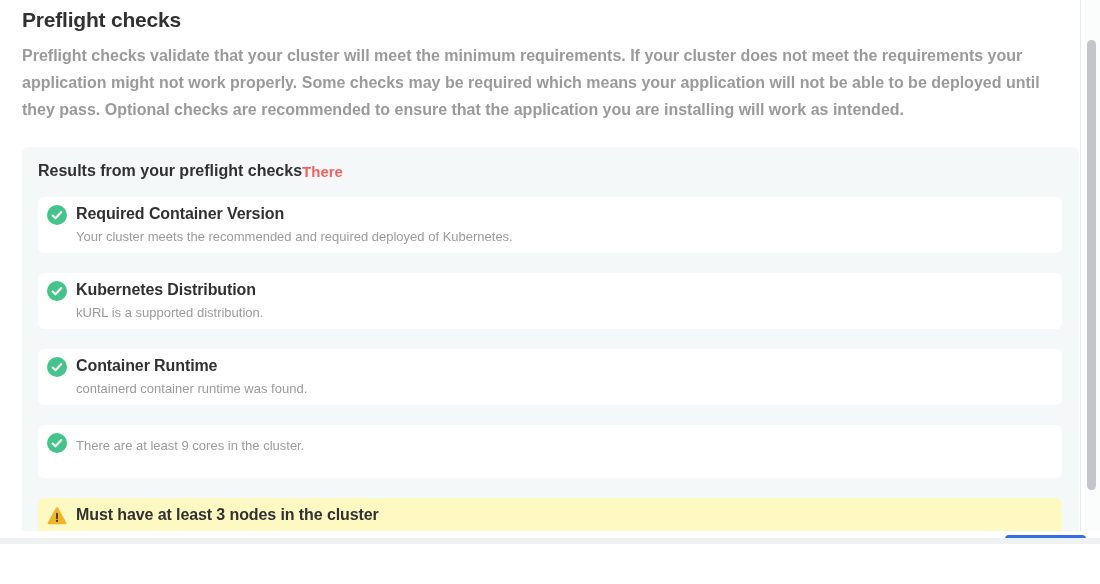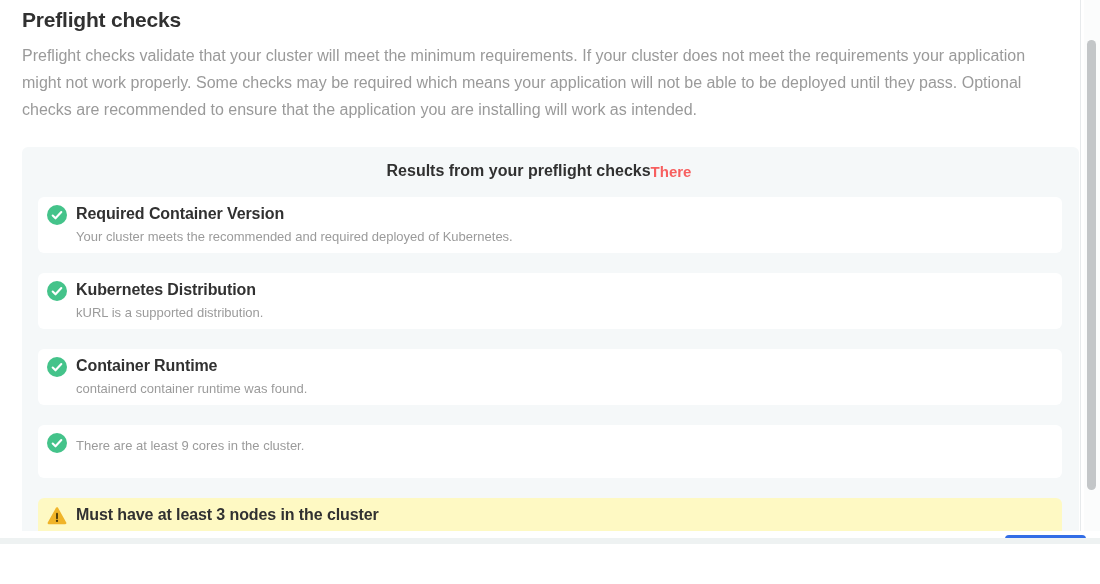--- a/index.html
+++ b/index.html
@@ -11,27 +11,28 @@
   
   .viewport { position:absolute; top:0; left:0; width:1080px; height:531px; overflow:hidden; }
 
   .page-title {
     margin:8px 0 0 22px; font-size:21px; line-height:24px; font-weight:bold;
     color:#313131; letter-spacing:-0.2px;
   }
   .page-desc {
     margin:10px 0 0 22px; width:1040px; font-size:16px; line-height:27px;
     color:#9a9a9a;
+    font-weight:bold;
   }
 
   .panel {
     margin:24px 0 0 22px; width:1057px; box-sizing:border-box;
     background:#f5f8f9; border-radius:6px; padding:14px 17px 20px 16px;
   }
-  .panel-header { display:flex; align-items:center; justify-content:center; height:20px; }
+  .panel-header { display:flex; align-items:center; justify-content:flex-start; height:20px; }
   .panel-title { margin:0; font-size:16px; line-height:20px; font-weight:bold; color:#313131; }
   .cancel-link { font-size:15px; color:#f75f5f; font-weight:bold; margin-right:22px; cursor:pointer; text-decoration:none; }
 
   .cards { margin-top:16px; display:flex; flex-direction:column; gap:20px; }
   .card {
     display:flex; align-items:flex-start; background:#ffffff;
     border-radius:6px; padding:7px 16px 9px 9px; min-height:37px;
   }
   .card .icon { width:20px; height:20px; flex:0 0 20px; margin-top:1px; }
   .card-text { margin-left:9px; }

